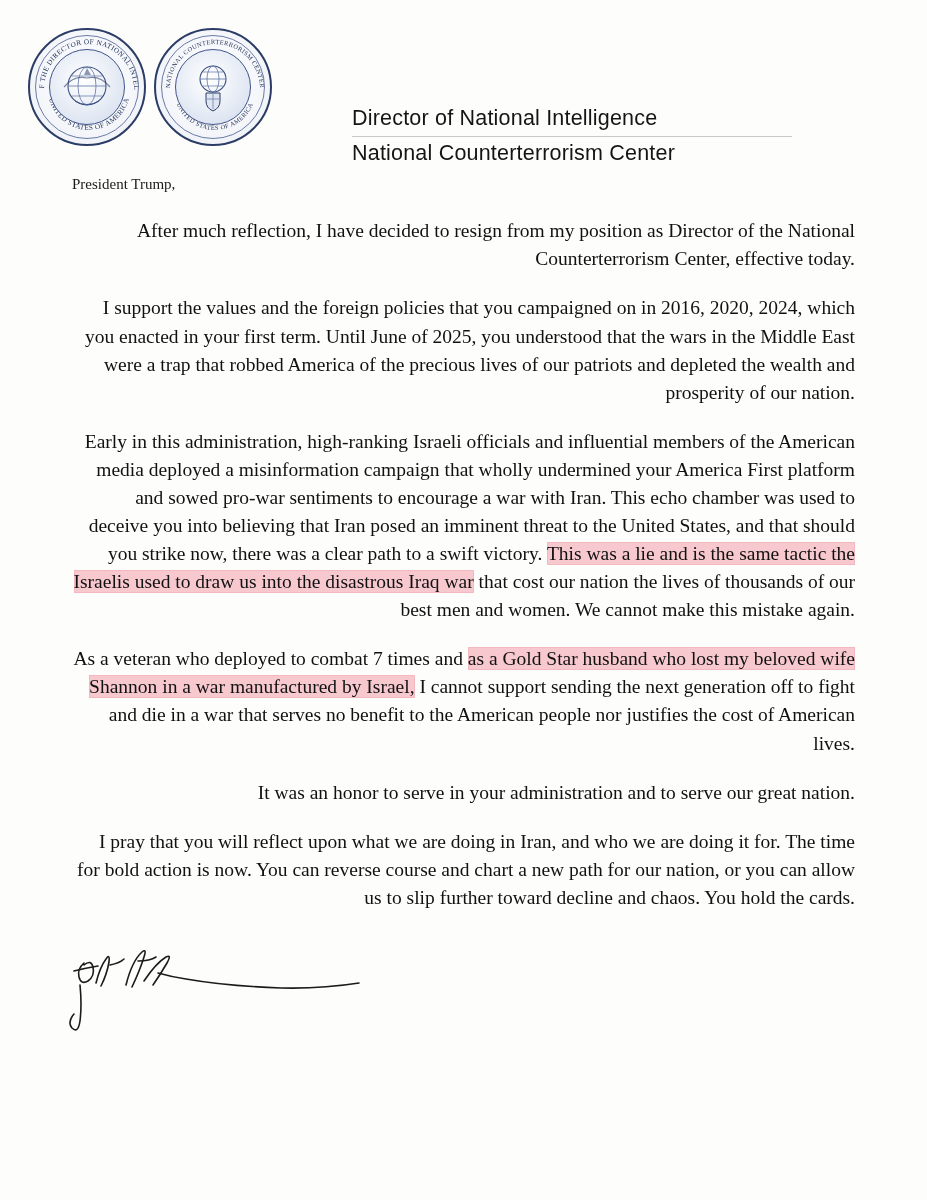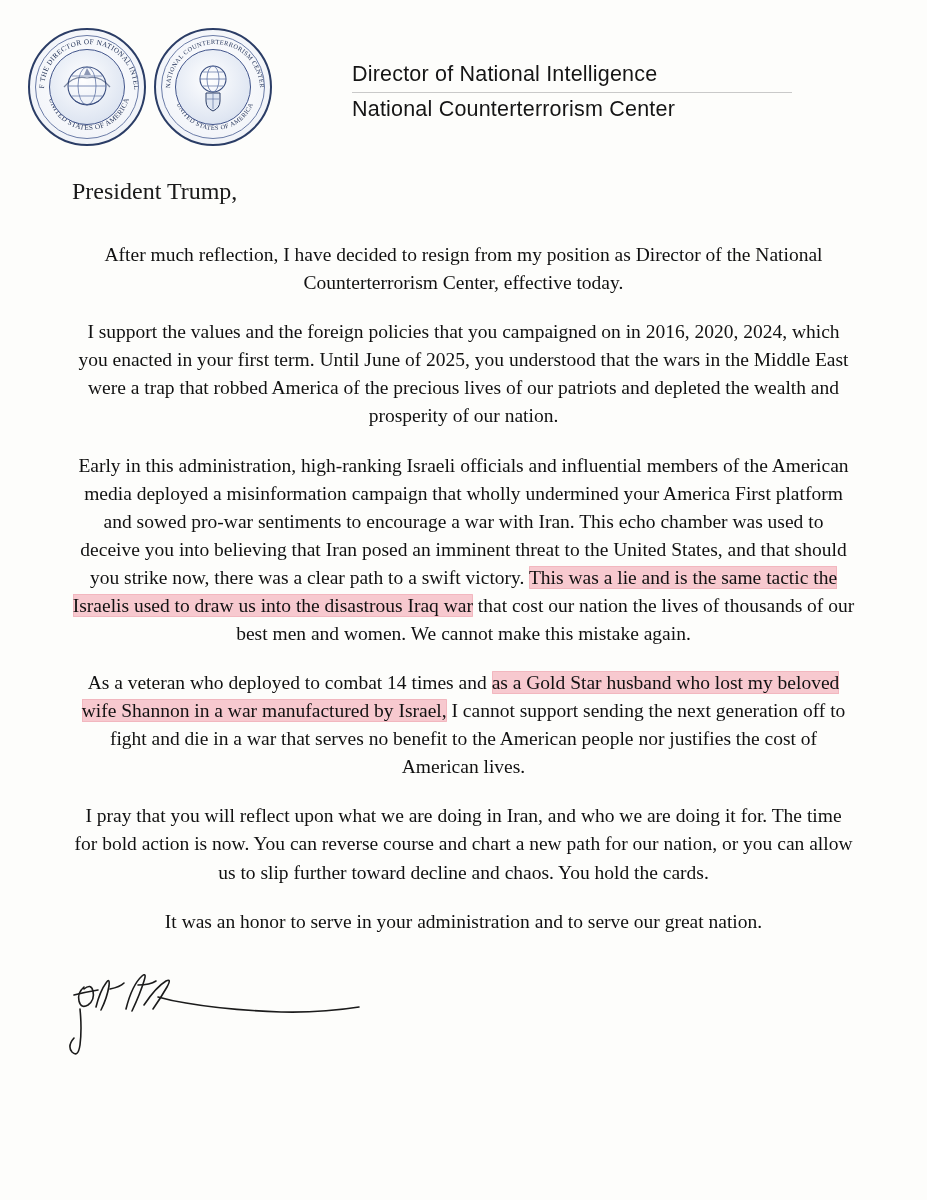--- a/index.html
+++ b/index.html
@@ -90,20 +90,21 @@
     padding-top: 34px;
     margin-left: 54px;
   }
   .lh-line1 {
     font-size: 21.5px;
     letter-spacing: 0.2px;
     color: #151515;
     font-family: "Liberation Sans", sans-serif;
     font-weight: 400;
     white-space: nowrap;
+    margin-top: 44px;
   }
   .lh-rule {
     width: 440px;
     height: 1px;
     background: #c9c9c9;
     margin: 5px 0 4px 0;
   }
   .lh-line2 {
     font-size: 21.5px;
     letter-spacing: 0.2px;
@@ -112,29 +113,29 @@
     font-weight: 400;
     white-space: nowrap;
   }
 
   
   .letter-body {
     padding: 34px 72px 0 72px;
     box-sizing: border-box;
   }
   .salutation {
-    font-size: 24px;
+    font-size: 15px;
     line-height: 1.42;
-    margin-bottom: 33px;
+    margin-bottom: 22px;
   }
   p.para {
     font-size: 19.5px;
     line-height: 1.44;
     margin: 0 0 21px 0;
-    text-align: center;
+    text-align: right;
     color: #111;
   }
   .hl {
     background: #f7c9cf;
     box-shadow: 0 0 0 1px #f2b7bf inset;
     padding: 1px 0;
     border-radius: 1px;
   }
 
   
@@ -219,23 +220,23 @@
       <div class="lh-line2">National Counterterrorism Center</div>
     </div>
   </div>
 
   <div class="letter-body">
     <div class="salutation">President Trump,</div>
     <div id="paragraphs">
         <p class="para"><span>After much reflection, I have decided to resign from my position as Director of the National Counterterrorism Center, effective today.</span></p>
         <p class="para"><span>I support the values and the foreign policies that you campaigned on in 2016, 2020, 2024, which you enacted in your first term. Until June of 2025, you understood that the wars in the Middle East were a trap that robbed America of the precious lives of our patriots and depleted the wealth and prosperity of our nation.</span></p>
         <p class="para"><span>Early in this administration, high-ranking Israeli officials and influential members of the American media deployed a misinformation campaign that wholly undermined your America First platform and sowed pro-war sentiments to encourage a war with Iran. This echo chamber was used to deceive you into believing that Iran posed an imminent threat to the United States, and that should you strike now, there was a clear path to a swift victory. </span><span class="hl">This was a lie and is the same tactic the Israelis used to draw us into the disastrous Iraq war</span><span> that cost our nation the lives of thousands of our best men and women. We cannot make this mistake again.</span></p>
-        <p class="para"><span>As a veteran who deployed to combat 14 times and </span><span class="hl">as a Gold Star husband who lost my beloved wife Shannon in a war manufactured by Israel,</span><span> I cannot support sending the next generation off to fight and die in a war that serves no benefit to the American people nor justifies the cost of American lives.</span></p>
+        <p class="para"><span>As a veteran who deployed to combat 7 times and </span><span class="hl">as a Gold Star husband who lost my beloved wife Shannon in a war manufactured by Israel,</span><span> I cannot support sending the next generation off to fight and die in a war that serves no benefit to the American people nor justifies the cost of American lives.</span></p>
+        <p class="para"><span>It was an honor to serve in your administration and to serve our great nation.</span></p>
         <p class="para"><span>I pray that you will reflect upon what we are doing in Iran, and who we are doing it for. The time for bold action is now. You can reverse course and chart a new path for our nation, or you can allow us to slip further toward decline and chaos. You hold the cards.</span></p>
-        <p class="para"><span>It was an honor to serve in your administration and to serve our great nation.</span></p>
       </div>
   </div>
 
   <div class="sig-block">
     <span>
       <svg class="sig-svg" width="310" height="86" viewBox="0 0 310 86">
         <g fill="none" stroke="#1b1b1b" stroke-width="1.6" stroke-linecap="round">
           <path d="M18 18 q-7 6 -5 14 q2 8 9 4 q7 -5 5 -14 q-2 -8 -9 -2"></path>
           <path d="M8 26 q12 -3 24 -5"></path>
           <path d="M30 38 q4 -16 10 -24 q4 -6 3 3 q-2 12 -8 24"></path>

